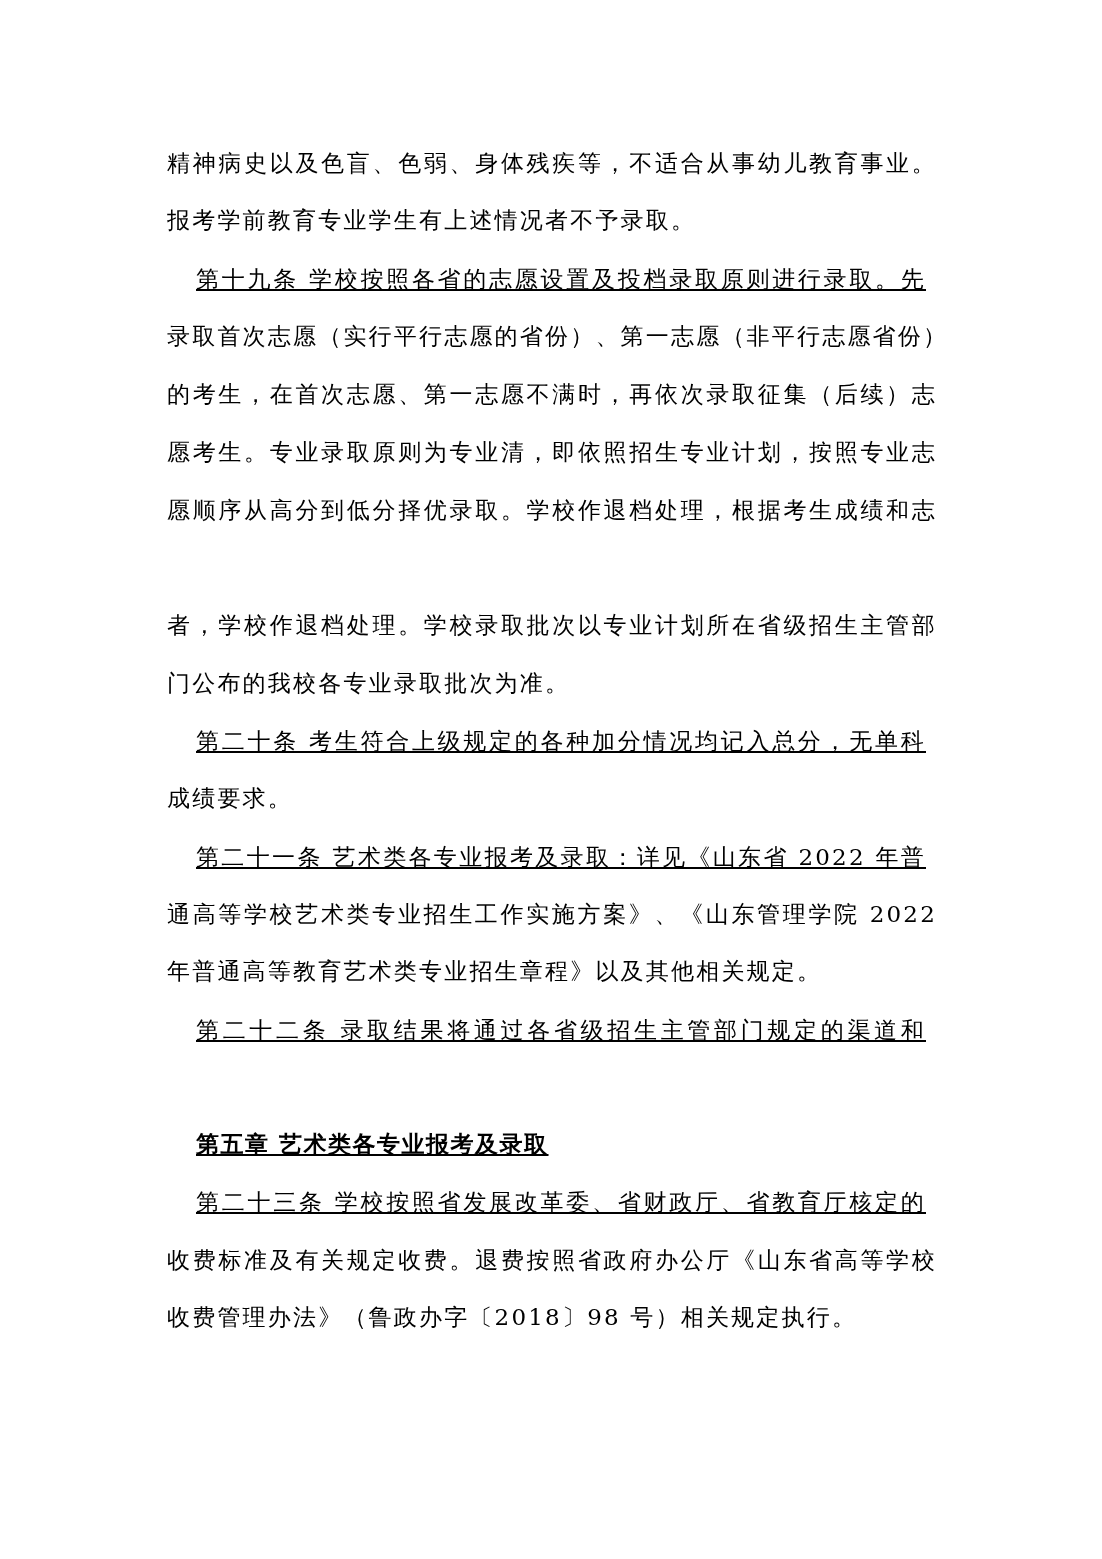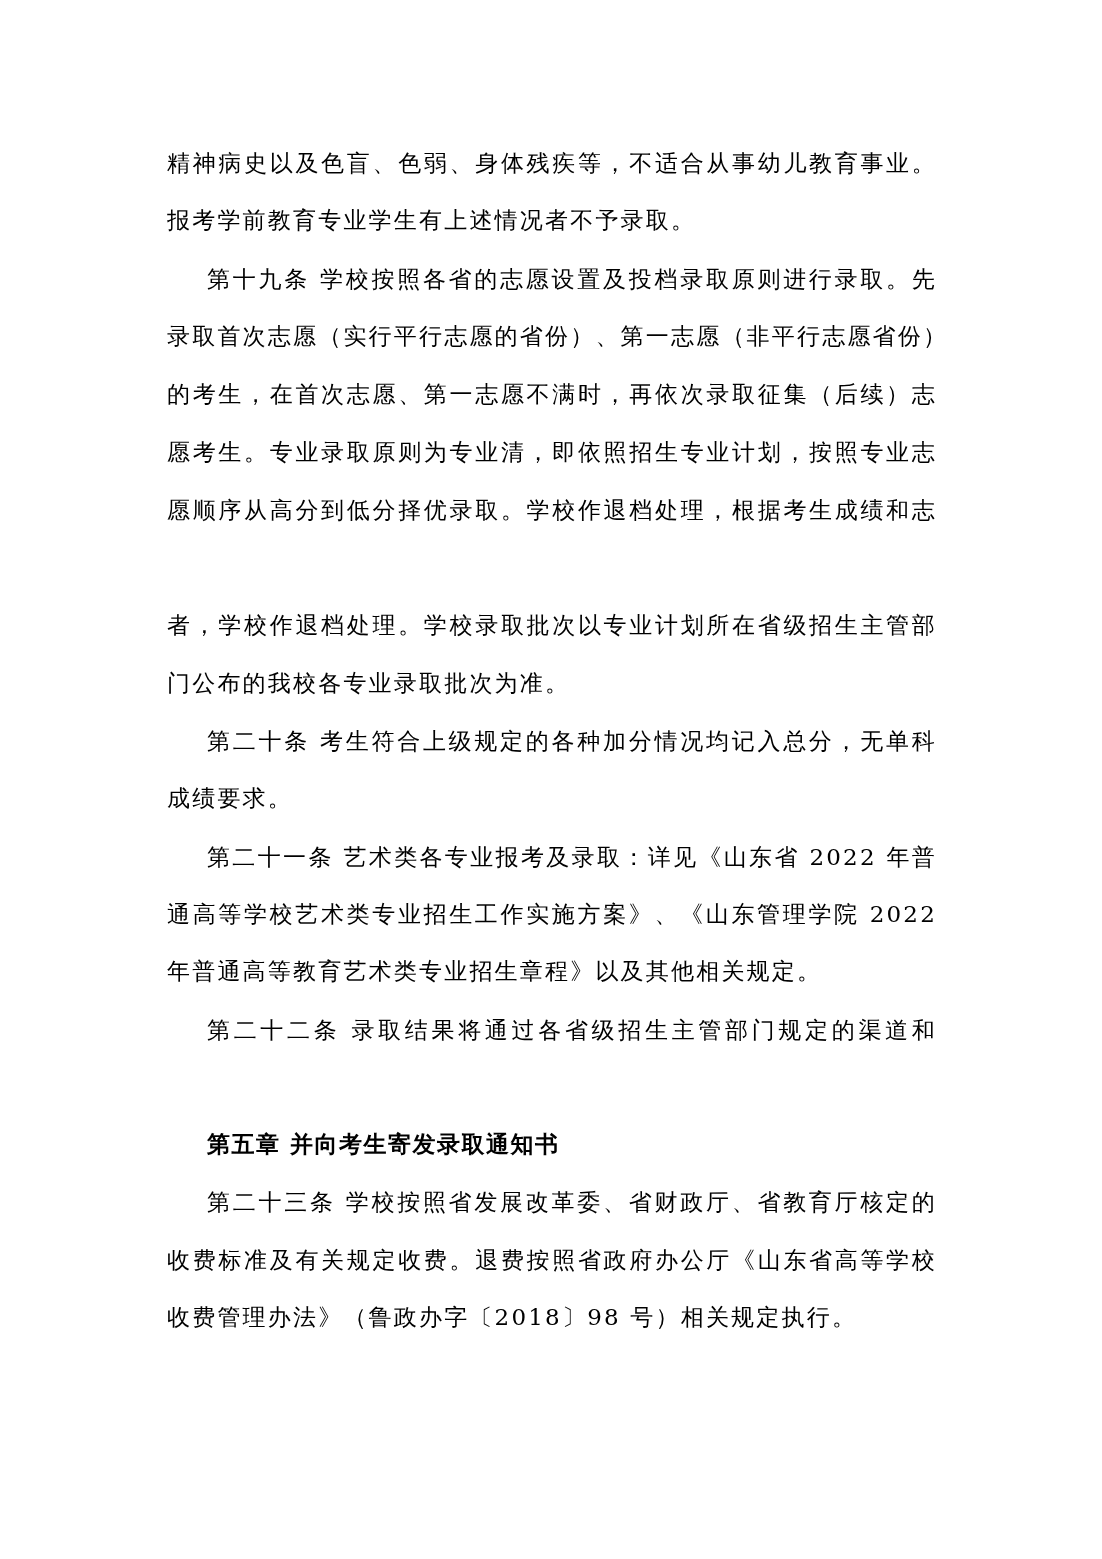--- a/index.html
+++ b/index.html
@@ -27,22 +27,23 @@
       position: absolute;
       left: 167px;
       width: 770px;
       height: 40px;
       font-size: 23px;
       line-height: 40px;
       white-space: nowrap;
       letter-spacing: 2.2px;
     }
     .line.indent {
-      left: 207px;
+      left: 196px;
       width: 730px;
+      text-decoration: underline;
     }
     .line.justify {
       text-align: justify;
       text-align-last: justify;
     }
     .heading {
       font-weight: bold;
       font-family: "DejaVu Sans", "Liberation Sans", sans-serif;
       letter-spacing: 1.5px;
     }
@@ -64,18 +65,18 @@
 
   <div class="line indent justify" style="top:721px">第二十条 考生符合上级规定的各种加分情况均记入总分，无单科</div>
   <div class="line" style="top:778px">成绩要求。</div>
 
   <div class="line indent justify" style="top:837px">第二十一条 艺术类各专业报考及录取：详见《山东省 2022 年普</div>
   <div class="line justify" style="top:894px">通高等学校艺术类专业招生工作实施方案》、《山东管理学院 2022</div>
   <div class="line" style="top:951px">年普通高等教育艺术类专业招生章程》以及其他相关规定。</div>
 
   <div class="line indent justify" style="top:1010px">第二十二条 录取结果将通过各省级招生主管部门规定的渠道和</div>
 
-  <div class="line indent heading" style="top:1124px">第五章  并向考生寄发录取通知书</div>
+  <div class="line indent heading" style="top:1124px">第五章  艺术类各专业报考及录取</div>
 
   <div class="line indent justify" style="top:1182px">第二十三条 学校按照省发展改革委、省财政厅、省教育厅核定的</div>
   <div class="line justify" style="top:1240px">收费标准及有关规定收费。退费按照省政府办公厅《山东省高等学校</div>
   <div class="line" style="top:1297px">收费管理办法》（鲁政办字〔2018〕98 号）相关规定执行。</div>
 </div>
 
 </body></html>

